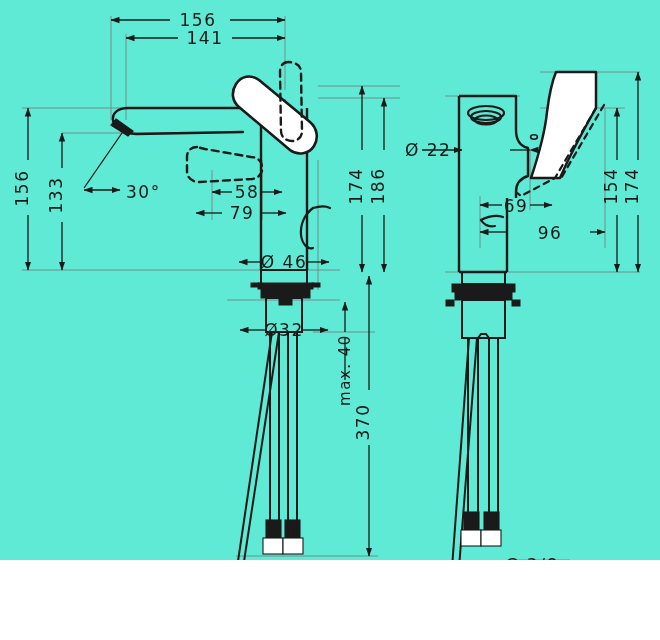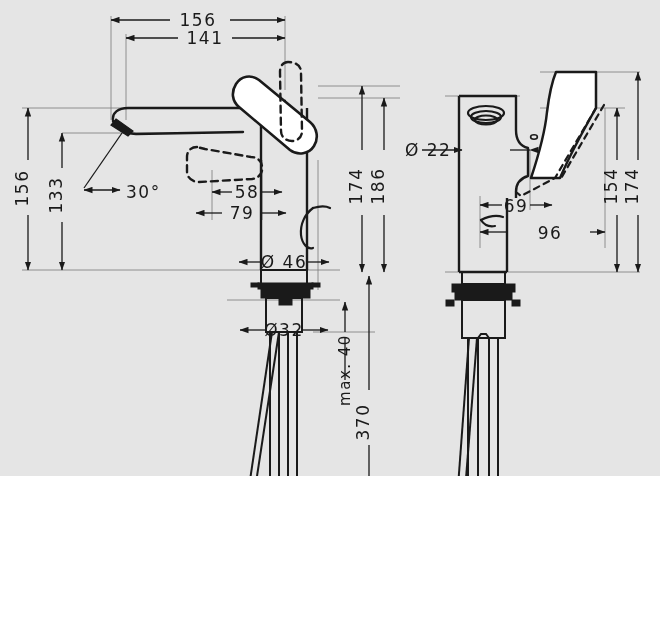--- a/index.html
+++ b/index.html
@@ -1,17 +1,17 @@
 <!DOCTYPE html>
 <html><head>
 <meta charset="utf-8">
 <style>
   html,body{margin:0;padding:0;background:#ffffff;}
   body{font-family:"DejaVu Sans","Liberation Sans",sans-serif;}
-  #stage{position:relative;width:660px;height:476px;background:#e5e5e5;overflow:hidden;}
+  #stage{position:relative;width:660px;height:560px;background:#5eead4;overflow:hidden;}
   #stage svg{position:absolute;left:0;top:0;}
   .dimtext{font-family:"DejaVu Sans","Liberation Sans",sans-serif;font-size:17px;fill:#1a1a1a;letter-spacing:1.5px;}
   .dimtext.small{font-size:15px;}
   .wm{position:absolute;left:446px;top:562px;font-family:"DejaVu Serif","Liberation Serif",serif;font-weight:bold;font-size:40px;color:#d82a2a;letter-spacing:1px;
       -webkit-text-stroke:1.5px #ffffff;text-shadow:0 0 2px #fff,2px 2px 0 rgba(216,42,42,.35);transform:skewY(-2deg);}
 </style>
 </head>
 <body>
 
 <div id="stage">

